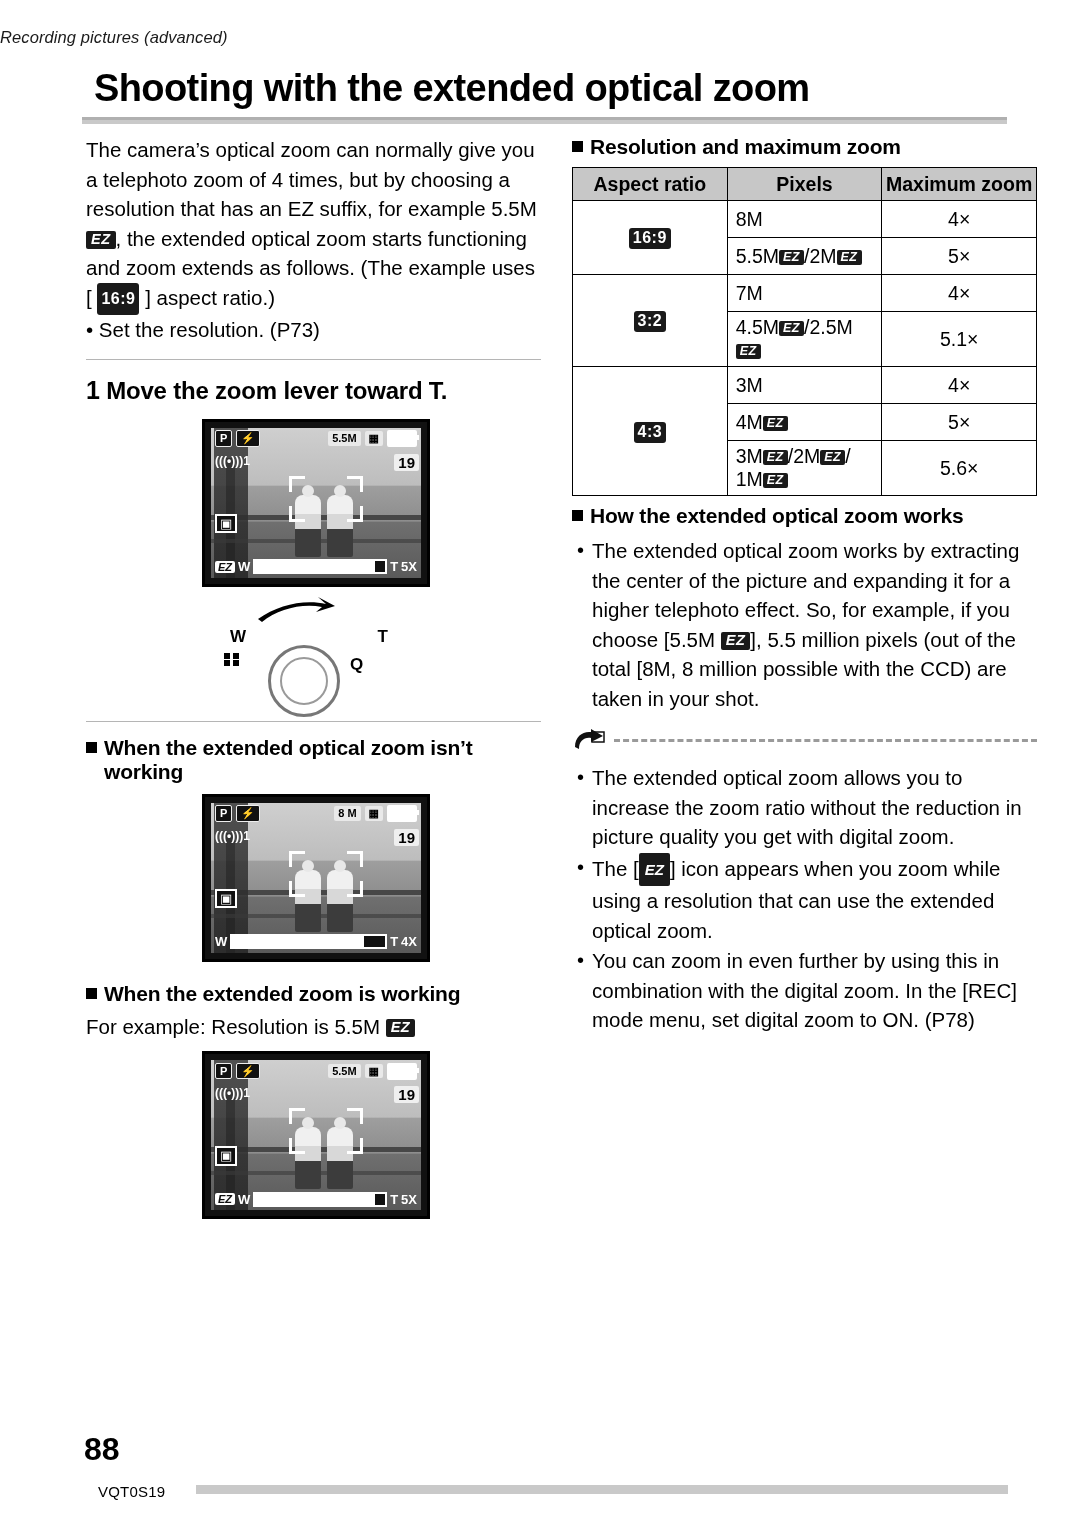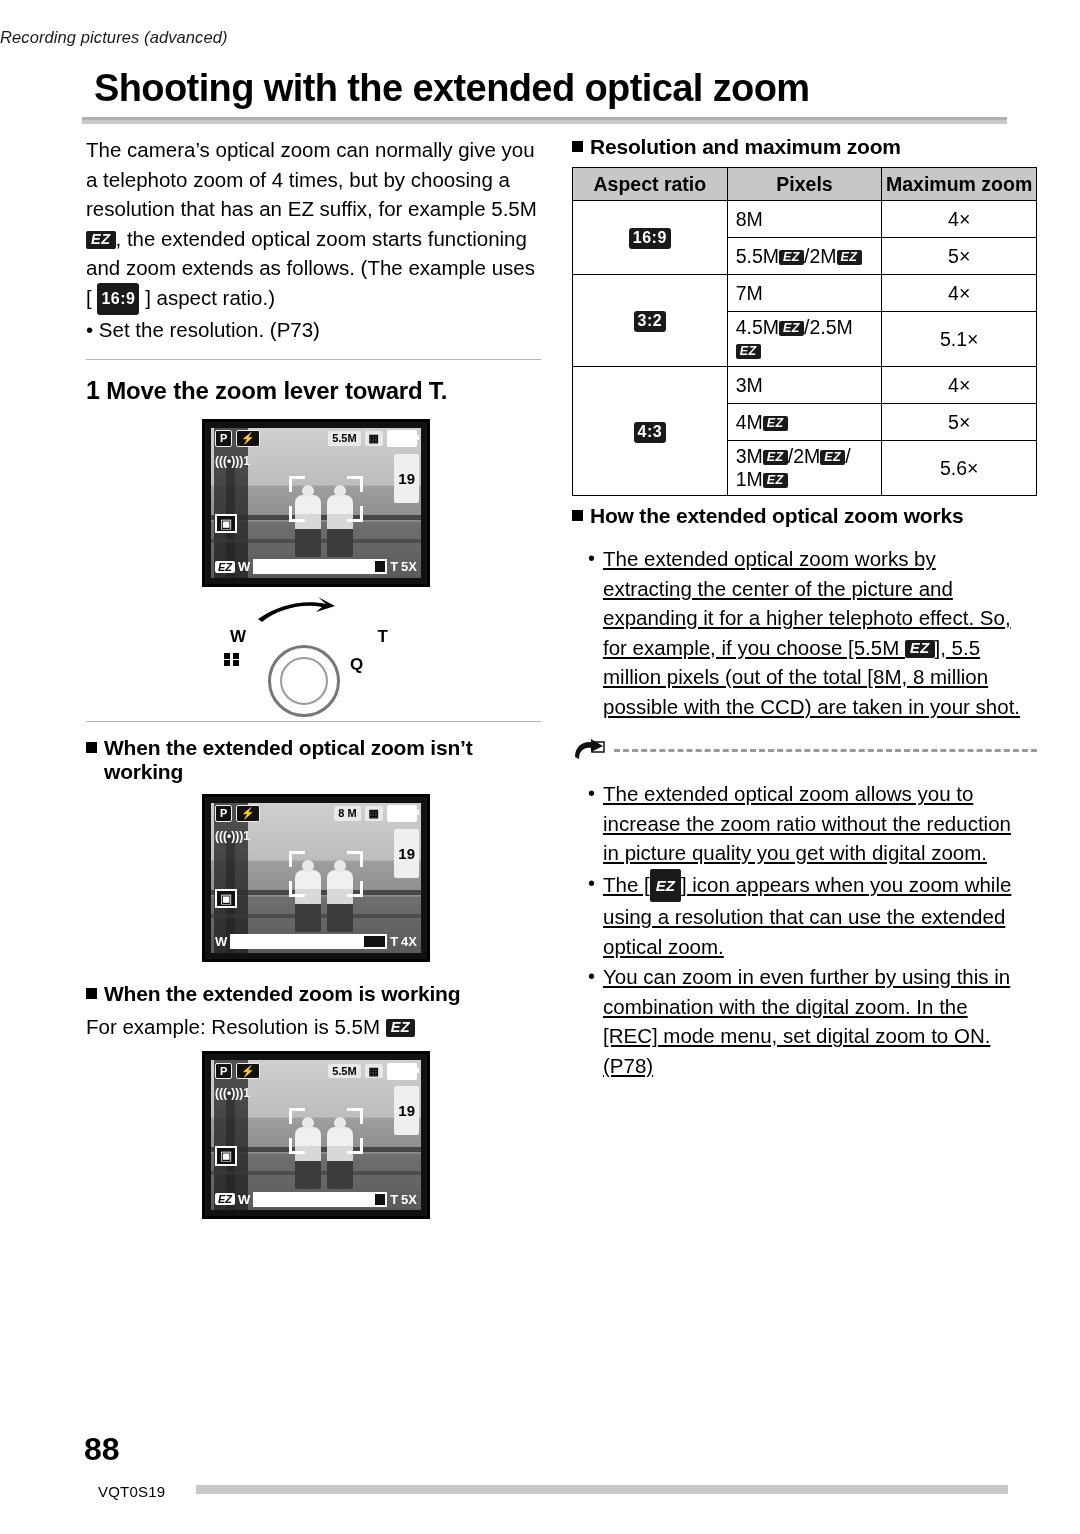--- a/index.html
+++ b/index.html
@@ -155,21 +155,21 @@
   .cam .batt {
     width:26px; height:13px; border:2px solid #fff; border-radius:2px;
     position:relative; background:#fff;
   }
   .cam .batt:after{
     content:""; position:absolute; right:-4px; top:3px; width:3px; height:5px; background:#fff;
   }
   .cam .num19 {
     position:absolute; right:8px; top:32px;
     background:#efefef; color:#000; font-size:15px; font-weight:bold;
-    padding:16px 4px; border-radius:2px;
+    padding:0 4px; border-radius:2px;
   }
   .cam .osd-left {
     position:absolute; left:10px; top:32px;
     color:#fff; font-size:12px; font-weight:bold;
   }
   .cam .osd-mode {
     position:absolute; left:10px; top:92px;
     color:#fff; font-size:13px; border:2px solid #fff; padding:0 3px; line-height:1.2;
     background:#111;
   }
@@ -235,21 +235,21 @@
   .note-icon {
     position:relative; width:34px; height:26px; display:inline-block; vertical-align:middle;
   }
   .dashrow {
     display:flex; align-items:center; gap:8px; margin:14px 0 10px 0;
   }
   .dashline {
     flex:1; border-top:3px dashed #9a9a9a;
   }
 
-  ul.dots { margin:16px; padding:0; list-style:none;text-decoration:underline; }
+  ul.dots { margin:5px; padding:0; list-style:none; }
   ul.dots li {
     position:relative; padding-left:15px; font-size:20.5px; line-height:29.5px;
     margin-bottom:1px;
   }
   ul.dots li:before {
     content:"•"; position:absolute; left:0; top:0; font-size:20px;
   }
 
   .movie-icon {
     display:inline-block; width:26px; height:21px; border:2px solid #000;

